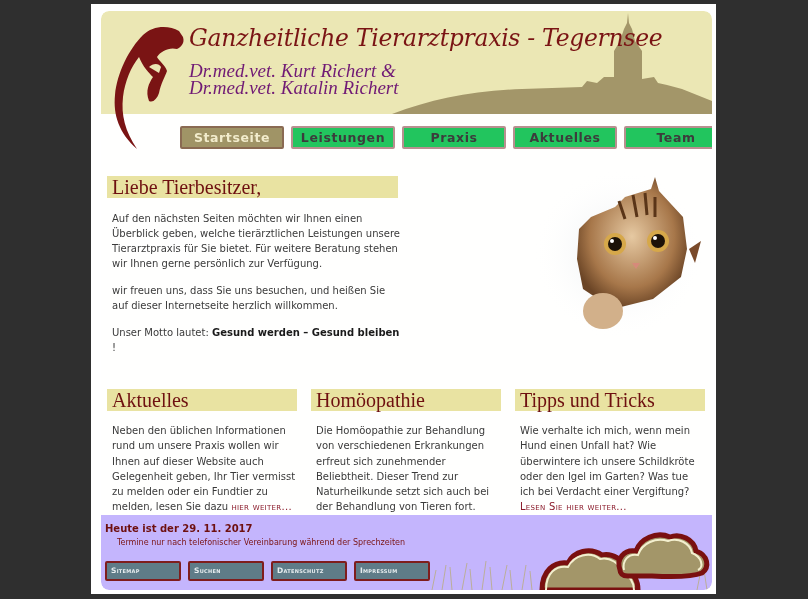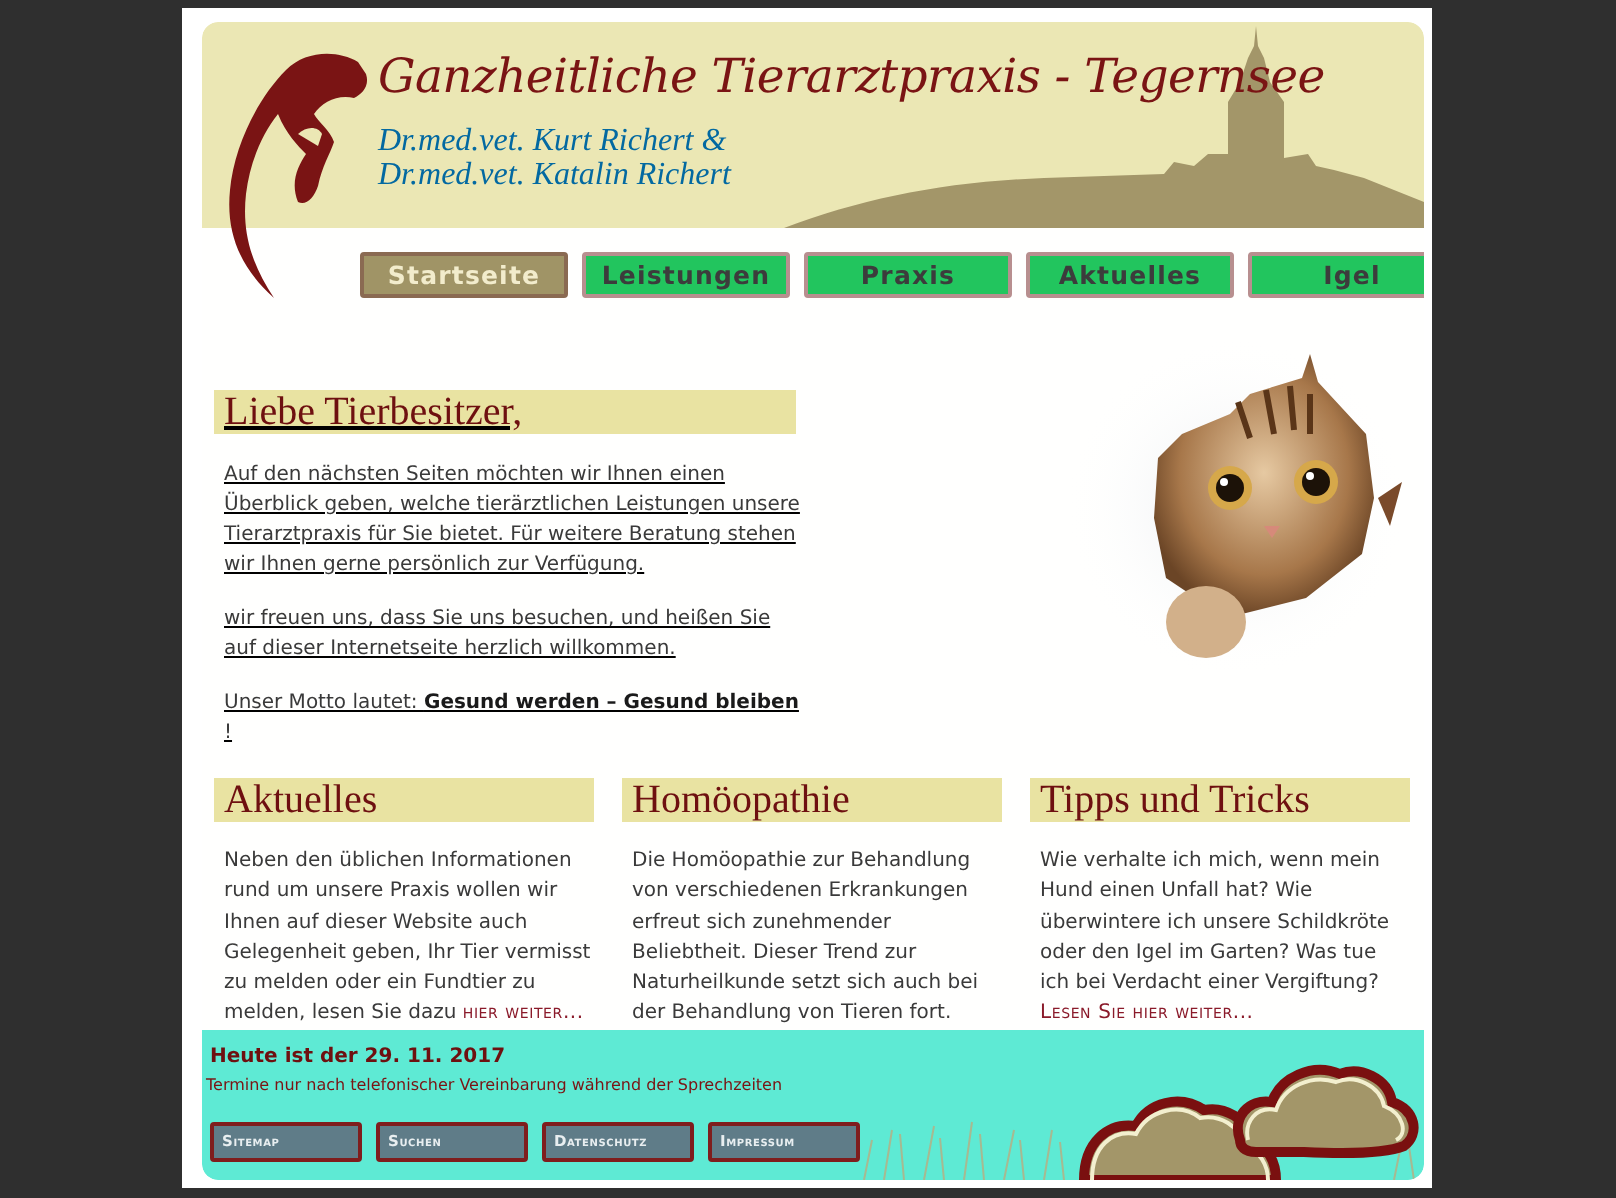--- a/index.html
+++ b/index.html
@@ -8,51 +8,51 @@
   .frame { position:absolute; left:91px; top:4px; width:625px; height:590px; background:#ffffff; }
   .page { position:absolute; left:10px; top:7px; width:611px; height:579px; background:#fffffe; border-radius:8px; overflow:hidden; }
 
   
   .header { position:absolute; left:0; top:0; width:611px; height:103px; background:#ebe7b4; border-radius:8px 8px 0 0; }
   .logo { position:absolute; left:8px; top:12px; }
   .church { position:absolute; right:0; top:0; }
   .site-title { position:absolute; left:88px; top:13px; font-family:"DejaVu Serif", serif; font-style:italic;
                 font-size:23.5px; color:#7a1414; white-space:nowrap; letter-spacing:-0.3px; }
   .doctors { position:absolute; left:88px; top:51px; font-family:"Liberation Serif", serif; font-style:italic;
-             font-size:16px; line-height:17px; color:#0369a1; }
+             font-size:19px; line-height:17px; color:#701a75; }
   .address { position:absolute; right:10px; top:86px; font-family:"Liberation Serif", serif; font-style:italic; font-weight:bold;
              font-size:11.5px; color:#7a1414; white-space:nowrap; }
   .address .sep { color:#b8a04a; margin:0 2px; }
 
   
   .nav { position:absolute; left:79px; top:115px; display:flex; gap:7px; }
   .nav-btn { width:100px; height:19px; border:2px solid #b88f8f; border-radius:2px; background:#22c55e;
              font-size:12.5px; font-weight:bold; letter-spacing:0.6px; color:#3c3c3c; text-align:center; line-height:19px;
              box-sizing:content-box; }
   .nav-btn.active { background:#a09466; color:#f2eccc; border-color:#8a6a52; }
 
   
   .h-box { background:#e9e3a2; font-family:"Liberation Serif", serif; color:#6e1010; font-size:20px; height:22px; line-height:22px; padding-left:5px; }
-  .welcome { position:absolute; left:6px; top:184px; width:293px;text-decoration:underline; }
+  .welcome { position:absolute; left:6px; top:165px; width:293px; }
   .welcome .h-box { width:286px; }
   .body-text { font-size:10px; line-height:15px; color:#3a3a3a; padding:0 0 0 5px; }
   .body-text p { margin:0 0 12px 0; }
   .body-text strong { color:#1a1a1a; }
   .cat { position:absolute; left:432px; top:148px; width:170px; height:180px; }
 
   
   .col { position:absolute; top:378px; width:190px; }
   .col .h-box { width:185px; }
   .col .body-text { margin-top:12px; line-height:15.3px; }
   .more { font-variant:small-caps; color:#8a1a2a; font-size:10px; letter-spacing:0.3px; }
 
   
-  .footer { position:absolute; left:0; top:504px; width:611px; height:75px; background:#5eead4; border-radius:0 0 8px 8px; overflow:hidden; }
+  .footer { position:absolute; left:0; top:504px; width:611px; height:75px; background:#c4b5fd; border-radius:0 0 8px 8px; overflow:hidden; }
   .date { position:absolute; left:4px; top:8px; font-size:10px; font-weight:bold; color:#6e1010; }
-  .note { position:absolute; left:2px; top:23px; font-size:8px; color:#7a1414; }
+  .note { position:absolute; left:16px; top:23px; font-size:8px; color:#7a1414; }
   .fbtns { position:absolute; left:4px; top:46px; display:flex; gap:7px; }
   .fbtn { width:68px; height:16px; background:#5f7c88; border:2px solid #7f1d1d; border-radius:2px; color:#e8eef0;
           font-size:7.5px; font-weight:bold; font-variant:small-caps; letter-spacing:0.3px; line-height:16px; padding-left:4px; box-sizing:content-box; }
   .deco { position:absolute; right:0; top:0; }
 </style>
 </head>
 <body>
 
 <div class="frame">
  <div class="page">
@@ -70,21 +70,21 @@
       <div>Dr.med.vet. Kurt Richert &amp;</div>
       <div>Dr.med.vet. Katalin Richert</div>
     </div>
   </div>
 
   <div class="nav">
     <div class="nav-btn active">Startseite</div>
     <div class="nav-btn">Leistungen</div>
     <div class="nav-btn">Praxis</div>
     <div class="nav-btn">Aktuelles</div>
-    <div class="nav-btn">Igel</div>
+    <div class="nav-btn">Team</div>
   </div>
 
   <div class="welcome">
     <div class="h-box">Liebe Tierbesitzer,</div>
     <div class="body-text" style="margin-top:13px;">
       <p>Auf den nächsten Seiten möchten wir Ihnen einen Überblick geben, welche tierärztlichen Leistungen unsere Tierarztpraxis für Sie bietet. Für weitere Beratung stehen wir Ihnen gerne persönlich zur Verfügung.</p>
       <p>wir freuen uns, dass Sie uns besuchen, und heißen Sie auf dieser Internetseite herzlich willkommen.</p>
       <p><span>Unser Motto lautet: </span><strong>Gesund werden – Gesund bleiben</strong><span> !</span></p>
     </div>
   </div>

